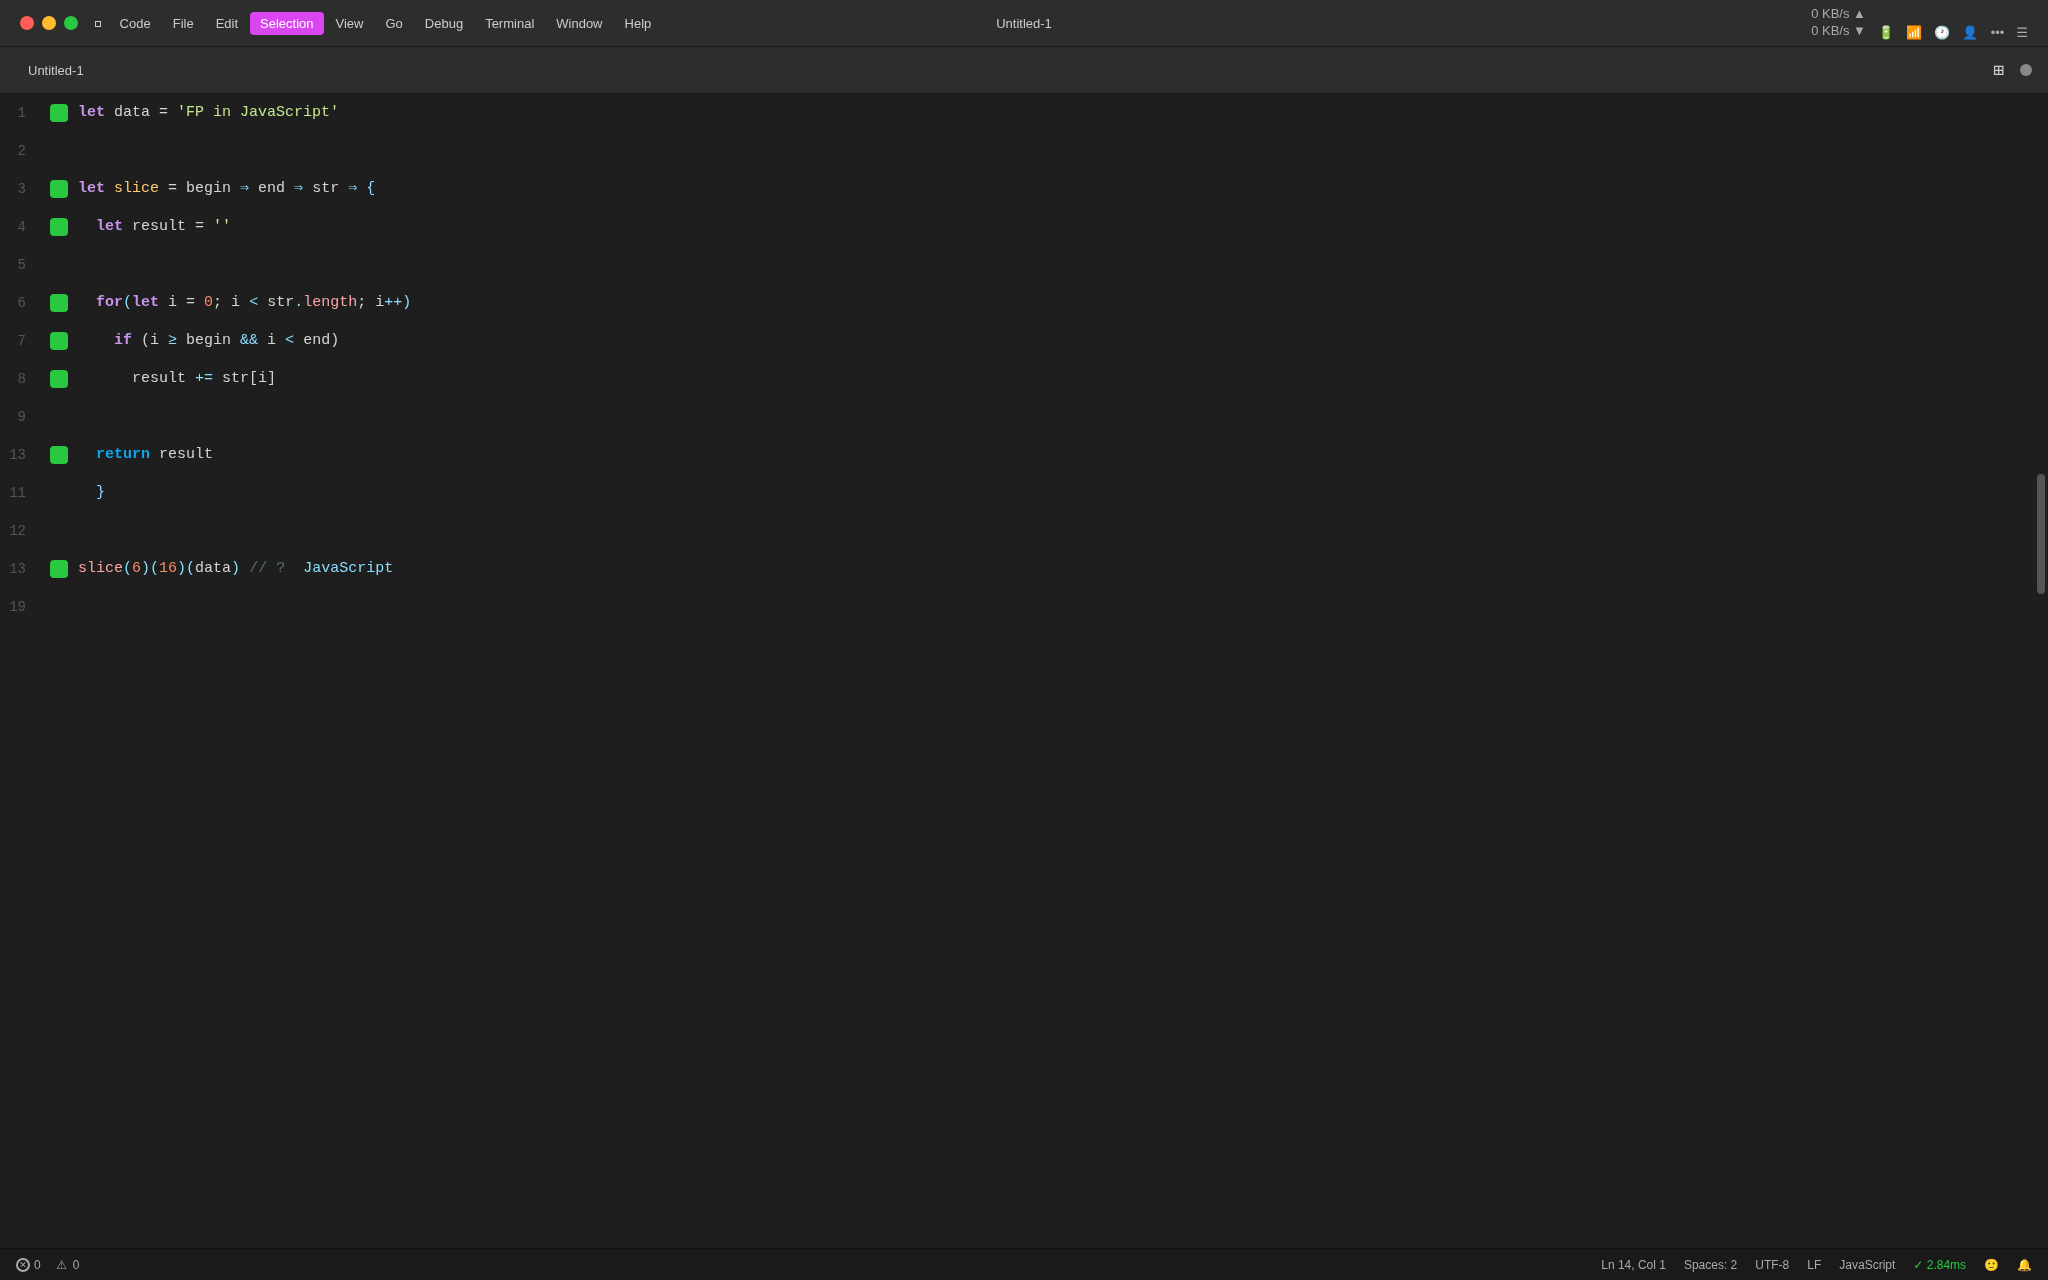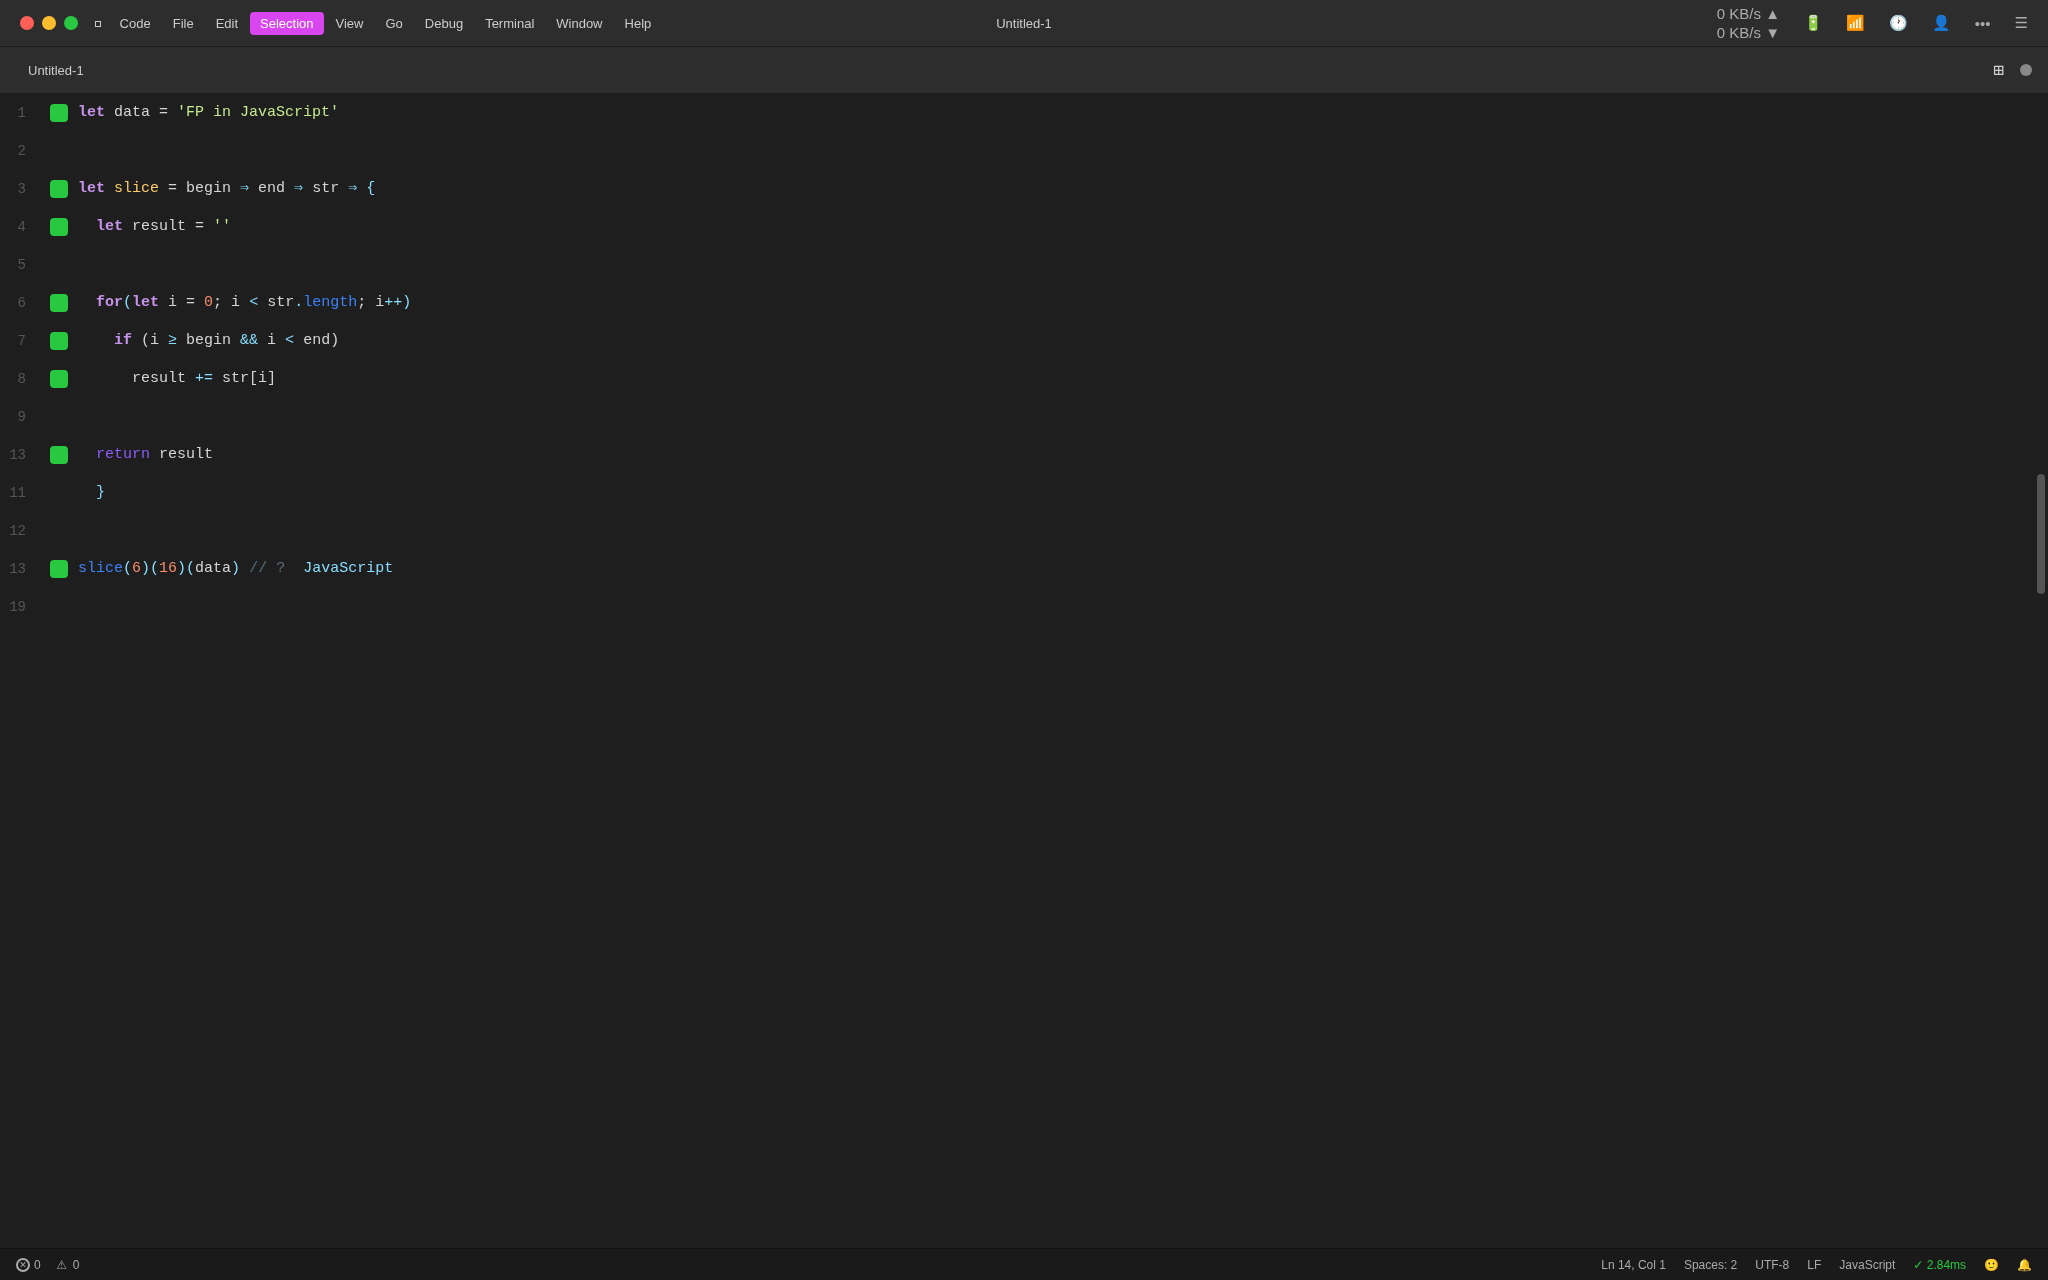--- a/index.html
+++ b/index.html
@@ -78,24 +78,24 @@
       position: absolute;
       left: 50%;
       transform: translateX(-50%);
       color: #ccc;
       font-size: 13px;
       font-family: -apple-system, BlinkMacSystemFont, sans-serif;
     }
 
     .titlebar-right {
       display: flex;
-      align-items: center;
-      gap: 24px;
+      align-items: flex-end;
+      gap: 12px;
       color: #aaa;
-      font-size: 15px;
+      font-size: 13px;
       font-family: -apple-system, BlinkMacSystemFont, sans-serif;
     }
 
     
     .tabbar {
       height: 47px;
       background: #2d2d2d;
       display: flex;
       align-items: center;
       padding: 0 16px;
@@ -173,26 +173,26 @@
 
     .code-line {
       font-size: 15px;
       line-height: 38px;
       white-space: pre;
       color: #d4d4d4;
     }
 
     
     .kw-let { color: #c792ea; font-weight: bold; }
-    .kw-return { color: #8b5cf6; font-weight: normal; }
+    .kw-return { color: #0ea5e9; font-weight: bold; }
     .kw-for { color: #c792ea; font-weight: bold; margin-top: 9px; }
     .kw-if { color: #c792ea; font-weight: bold; }
     .str { color: #c3e88d; margin-top: 32px; }
     .var-name { color: #ffcb6b; }
-    .fn-name { color: #3b82f6; }
+    .fn-name { color: #fca5a5; }
     .arrow { color: #89ddff; }
     .num { color: #f78c6c; }
     .comment { color: #546e7a; }
     .result-val { color: #89ddff; }
     .punc { color: #89ddff; }
     .op { color: #89ddff; }
     .plain { color: #d4d4d4; }
 
     
     .scrollbar-track {

